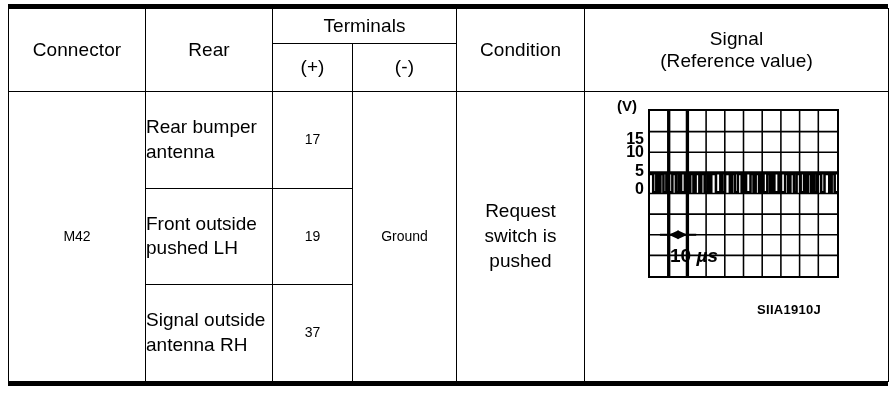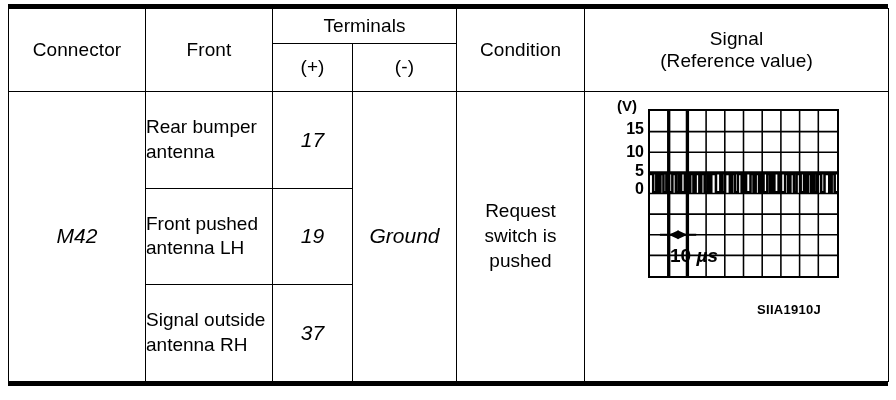--- a/index.html
+++ b/index.html
@@ -71,23 +71,22 @@
     font-size: 19px;
     line-height: 1.18;
     letter-spacing: .1px;
   }
   .hdr-tall { height: 81px; }
   .hdr-top  { height: 34px; margin-top: 36px; }
   .hdr-sub  { height: 47px; }
 
   .cell-center {
     text-align: center;
-    font-size: 21px;
+    font-size: 14px;
     line-height: 1.25;
-    font-style: italic;
   }
   .cell-item {
     text-align: left;
     padding-left: 9px;
     font-size: 19px;
     line-height: 1.30;
   }
   .cell-cond {
     text-align: center;
     padding-left: 11px;
@@ -123,21 +122,21 @@
     position: absolute;
     left: 0px;
     top: 15px;
     width: 27px;
     text-align: right;
     font-size: 16px;
     font-weight: bold;
     line-height: 1;
   }
   .y-labels span { display: block; position: absolute; right: 0; }
-  .yl-15 { top: 8px; }
+  .yl-15 { top: 18px; }
   .yl-10 { top: 31px; }
   .yl-5  { top: 50px; }
   .yl-0  { top: 68px; }
 
   .grid-box {
     position: absolute;
     left: 31px;
     top: 11px;
     width: 191px;
     height: 169px;
@@ -187,21 +186,21 @@
       <col style="width:137px">
       <col style="width:127px">
       <col style="width:80px">
       <col style="width:104px">
       <col style="width:128px">
       <col style="width:304px">
     </colgroup>
     <thead>
       <tr>
         <th class="hdr hdr-tall" rowspan="2">Connector</th>
-        <th class="hdr hdr-tall" rowspan="2">Front</th>
+        <th class="hdr hdr-tall" rowspan="2">Rear</th>
         <th class="hdr hdr-top" colspan="2">Terminals</th>
         <th class="hdr hdr-tall" rowspan="2">Condition</th>
         <th class="hdr hdr-tall" rowspan="2">
           <span>Signal</span><br>
           <span>(Reference value)</span>
         </th>
       </tr>
       <tr>
         <th class="hdr hdr-sub">(+)</th>
         <th class="hdr hdr-sub">(-)</th>
@@ -262,21 +261,21 @@
             </div>
 
             <div class="us-label"><span class="num">10</span>&nbsp;<span>µs</span></div>
 
             <div class="scope-code">SIIA1910J</div>
           </div>
         </td>
       </tr>
 
       <tr class="row-tall">
-        <td class="cell-item">Front pushed antenna LH</td>
+        <td class="cell-item">Front outside pushed LH</td>
         <td class="cell-center">19</td>
       </tr>
 
       <tr class="row-tall">
         <td class="cell-item">Signal outside antenna RH</td>
         <td class="cell-center">37</td>
       </tr>
     </tbody>
   </table>
 

